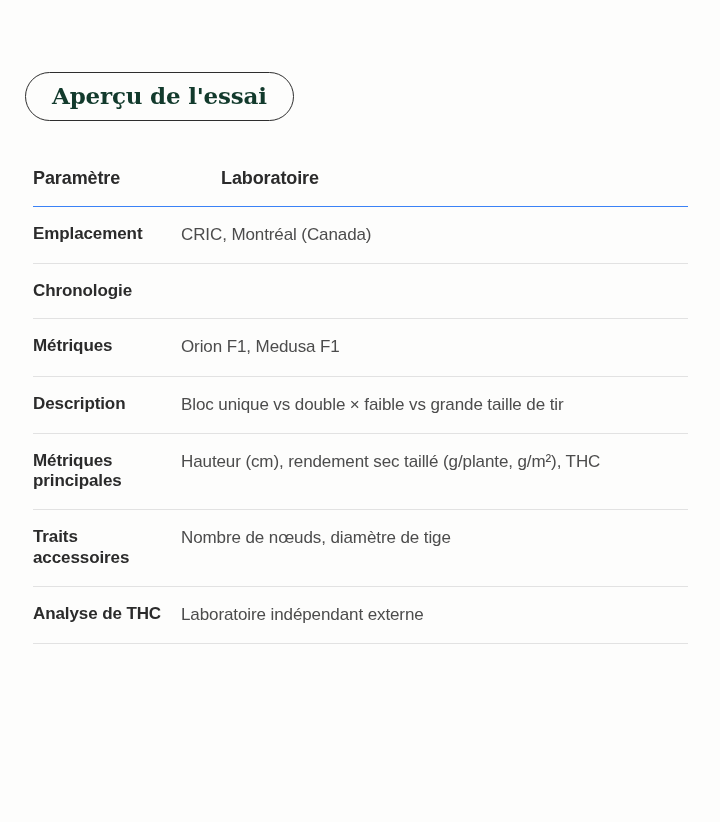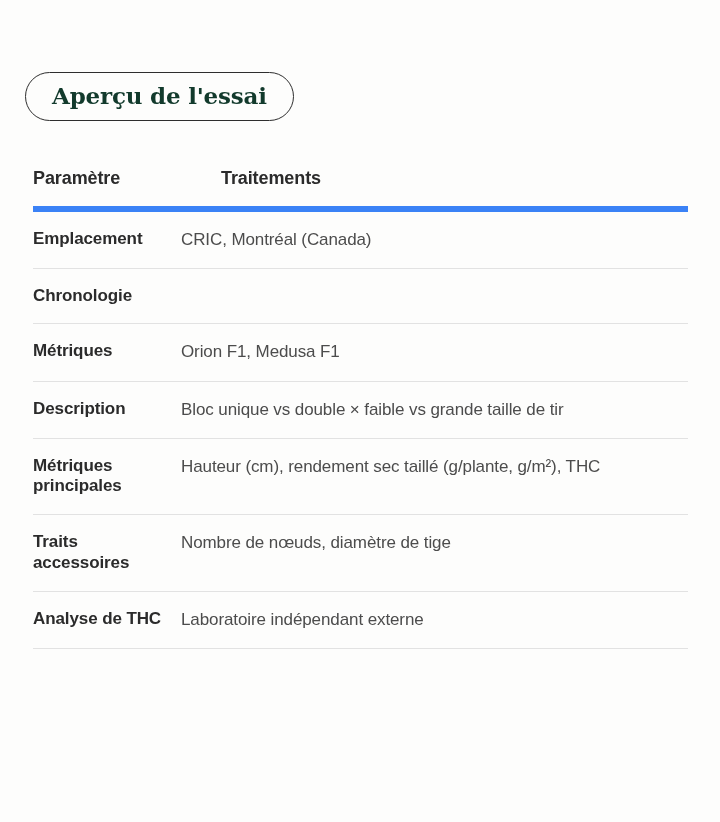--- a/index.html
+++ b/index.html
@@ -50,21 +50,21 @@
     left: 33px;
     top: 168px;
     width: 655px;
   }
   .row {
     display: flex;
     align-items: flex-start;
     border-bottom: 1px solid #e2e2e2;
   }
   .row.header-row {
-    border-bottom: 6px solid #3b82f6;
+    border-bottom: 1px solid #3b82f6;
     padding-bottom: 16px;
   }
   .col-param {
     width: 148px;
     flex: 0 0 148px;
     box-sizing: border-box;
     padding-right: 6px;
   }
   .col-desc {
     flex: 1 1 auto;
@@ -114,21 +114,21 @@
     </div>
   </div>
 
   <div class="table">
 
     <div class="row header-row">
       <div class="col-param">
         <span class="th">Paramètre</span>
       </div>
       <div class="col-desc">
-        <span class="th">Traitements</span>
+        <span class="th">Laboratoire</span>
       </div>
     </div>
 
     <div class="row body-row">
       <div class="col-param">
         <span class="cell-key key-wrap">Emplacement</span>
       </div>
       <div class="col-desc">
         <span class="cell-val">CRIC, Montréal (Canada)</span>
       </div>

